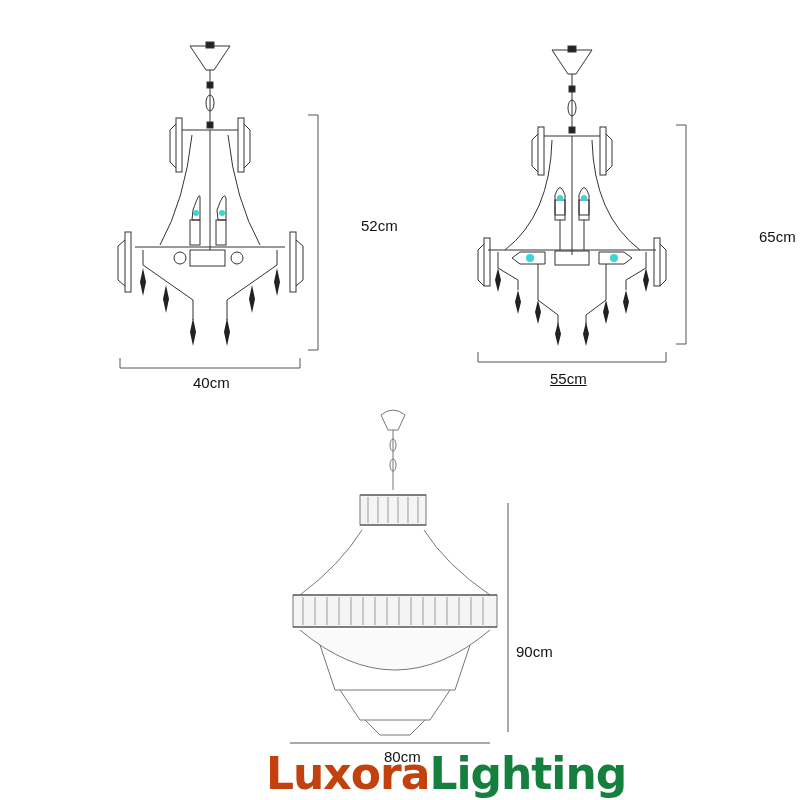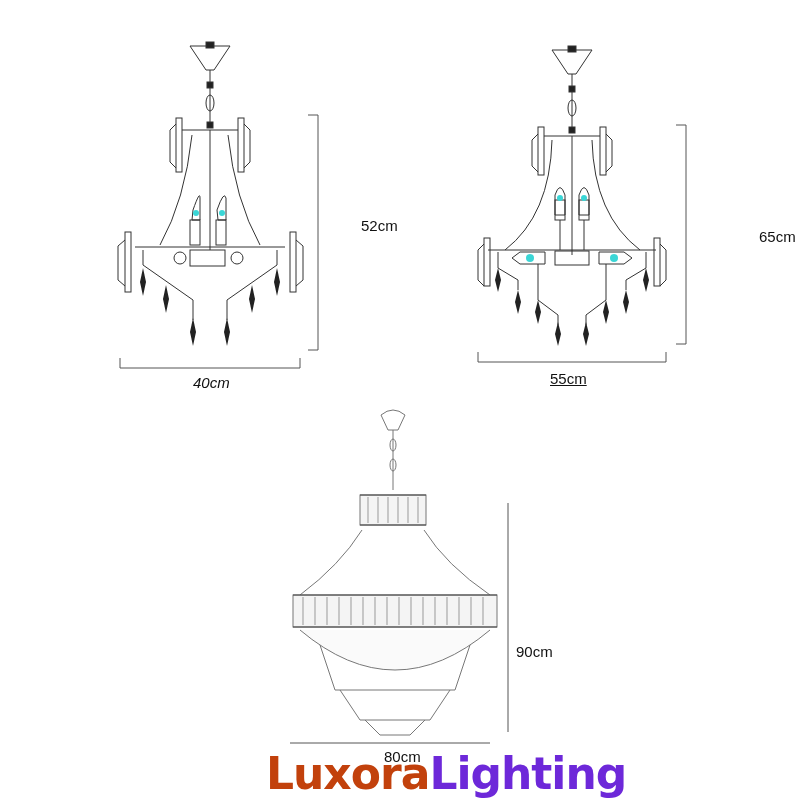--- a/index.html
+++ b/index.html
@@ -1,21 +1,21 @@
 <!DOCTYPE html>
 <html><head>
 <meta charset="utf-8">
 <style>
   html,body{margin:0;padding:0;background:#ffffff;}
   body{width:800px;height:800px;position:relative;overflow:hidden;font-family:"Liberation Sans",sans-serif;}
   .dim-label{position:absolute;font-size:15px;color:#111;font-family:"Liberation Sans",sans-serif;}
   svg{position:absolute;overflow:visible;}
   .logo{position:absolute;left:266px;top:752px;font-size:44px;font-family:"DejaVu Sans",sans-serif;font-weight:bold;letter-spacing:-1px;line-height:1;}
   .logo .a{color:#c2410c;}
-  .logo .b{color:#6d28d9;}
+  .logo .b{color:#15803d;}
 </style>
 </head>
 <body>
 
 <svg width="800" height="800" style="left:0;top:0;">
   <g stroke="#333" fill="none" stroke-width="1">
 
     <path d="M190 46 L230 46 L214 70 L206 70 Z"></path>
     <rect x="206" y="42" width="8" height="6" fill="#222"></rect>
 
@@ -63,21 +63,21 @@
     <path d="M252 285 l3 14 l-3 14 l-3 -14 Z"></path>
     <path d="M277 268 l3 14 l-3 14 l-3 -14 Z"></path>
   </g>
 
   <g stroke="#555" fill="none" stroke-width="1">
     <path d="M308 115 L318 115 L318 350 L308 350"></path>
     <path d="M120 358 L120 368 L300 368 L300 358"></path>
   </g>
 </svg>
 <div class="dim-label" style="left:333px;top:217px;margin-left:28px;">52cm</div>
-<div class="dim-label" style="left:193px;top:374px;font-style:italic;">40cm</div>
+<div class="dim-label" style="left:193px;top:374px;">40cm</div>
 
 <svg width="800" height="800" style="left:0;top:0;">
   <g stroke="#333" fill="none" stroke-width="1">
     <path d="M552 50 L592 50 L576 74 L568 74 Z"></path>
     <rect x="568" y="46" width="8" height="6" fill="#222"></rect>
     <line x1="572" y1="74" x2="572" y2="130"></line>
     <rect x="569" y="86" width="6" height="6" fill="#222"></rect>
     <ellipse cx="572" cy="108" rx="4" ry="8"></ellipse>
     <rect x="569" y="127" width="6" height="6" fill="#222"></rect>
     <line x1="544" y1="136" x2="600" y2="136"></line>

